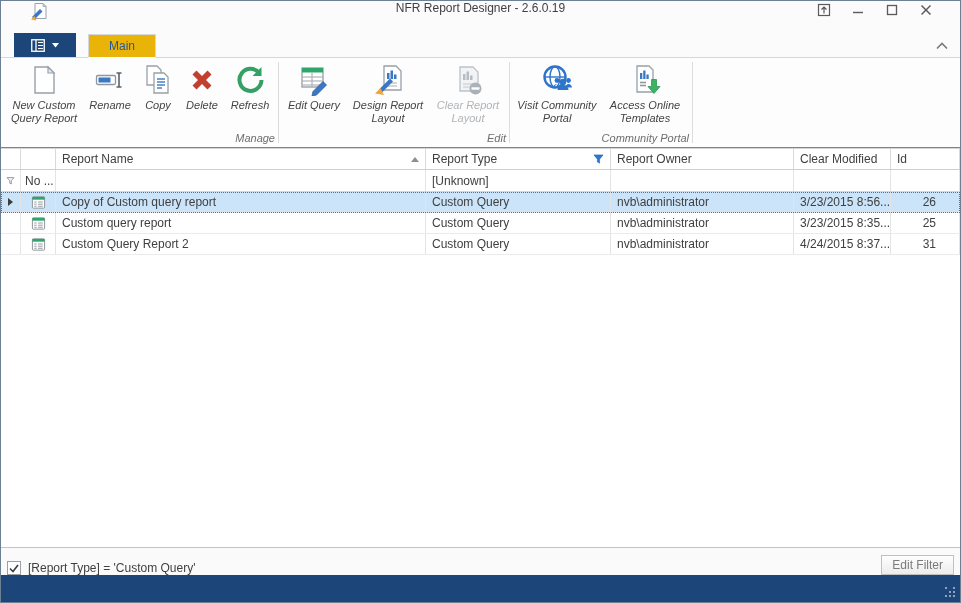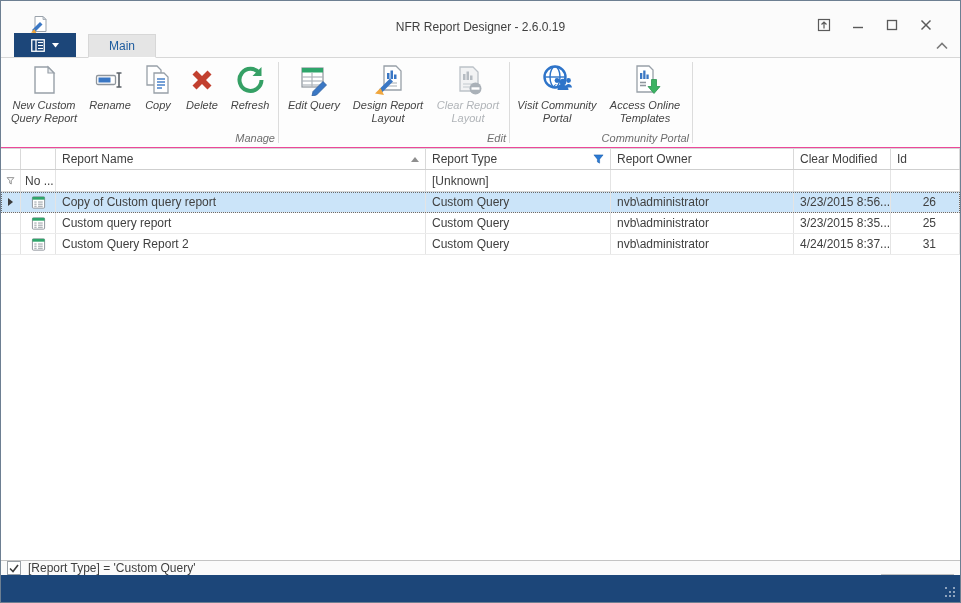--- a/index.html
+++ b/index.html
@@ -7,21 +7,21 @@
   body { font-family: "Liberation Sans", sans-serif; }
 
   .window{
     width:961px; height:603px; background:#ffffff;
     border:1px solid #6d7f92; display:flex; flex-direction:column;
     position:relative; overflow:hidden;
   }
 
   
   .titlebar{
-    height:33px; background:#fbfbfb; display:flex; align-items:flex-end;
+    height:33px; background:#fbfbfb; display:flex; align-items:flex-start;
     padding:0 24px; position:relative; flex:0 0 auto;
   }
   .titlebar .app-icon{ width:20px; height:20px; margin-left:4px; }
   .title-text{
     position:absolute; left:0; right:0; text-align:center;
     font-size:12px; color:#3f3f3f; pointer-events:none;
   }
   .win-controls{ margin-left:auto; display:flex; align-items:center; gap:14px; z-index:2; }
   .win-btn{ width:20px; height:18px; display:flex; align-items:center; justify-content:center; cursor:default; }
   .win-btn svg{ display:block; }
@@ -30,21 +30,21 @@
   .tabrow{
     height:24px; background:#fbfbfb; display:flex; align-items:flex-end;
     border-bottom:1px solid #d7d7d7; padding-left:13px; flex:0 0 auto; position:relative;
   }
   .app-menu-btn{
     width:62px; height:24px; background:#1c4679; display:flex;
     align-items:center; justify-content:center; gap:5px; cursor:default;
   }
   .tab{
     height:24px; padding:0 20px; margin-left:12px; display:flex; align-items:center;
-    background:#e5e5e5; border:1px solid #d7d7d7; border-bottom:1px solid #ffffff;
+    background:#eab308; border:1px solid #d7d7d7; border-bottom:1px solid #ffffff;
     margin-bottom:-1px; font-size:12px; color:#1e5c9e; position:relative; z-index:1;
   }
   .ribbon-collapse{ position:absolute; right:10px; bottom:4px; width:16px; height:14px;
     display:flex; align-items:center; justify-content:center; }
 
   
   .ribbon{
     height:90px; background:#fdfdfd; border-bottom:1px solid #ec4899;
     display:flex; align-items:stretch; padding:0 2px; flex:0 0 auto;font-style:italic;
   }
@@ -93,22 +93,22 @@
   .gdata{ height:21px; border-bottom:1px solid #ebebeb; background:#ffffff; }
   .gdata.selected{ background:#cbe4f9; outline:1px dotted #6b6b6b; outline-offset:-1px; }
   .row-arrow{
     width:0; height:0; border-left:5px solid #3c3c3c;
     border-top:4px solid transparent; border-bottom:4px solid transparent;
   }
   .grid-fill{ flex:1 1 auto; background:#ffffff; }
 
   
   .filter-panel{
-    height:15px; flex:0 0 auto; background:#fafafa; border-top:1px solid #c3c3c3;
-    display:flex; align-items:center; padding:0 6px;
+    height:28px; flex:0 0 auto; background:#fafafa; border-top:1px solid #c3c3c3;
+    display:flex; align-items:flex-end; padding:0 6px;
   }
   .fcheckbox{
     width:14px; height:14px; background:#ffffff; border:1px solid #9aa0a6;
     display:flex; align-items:center; justify-content:center; margin-right:7px; cursor:default;
   }
   .fexpr{ font-size:12px; color:#3f3f3f; }
   .edit-filter-btn{
     margin-left:auto; font-size:12px; color:#7b7b7b; padding:2px 10px;
     background:linear-gradient(#fefefe,#ececec); border:1px solid #c0c0c0; cursor:default;margin-top:32px;
   }

